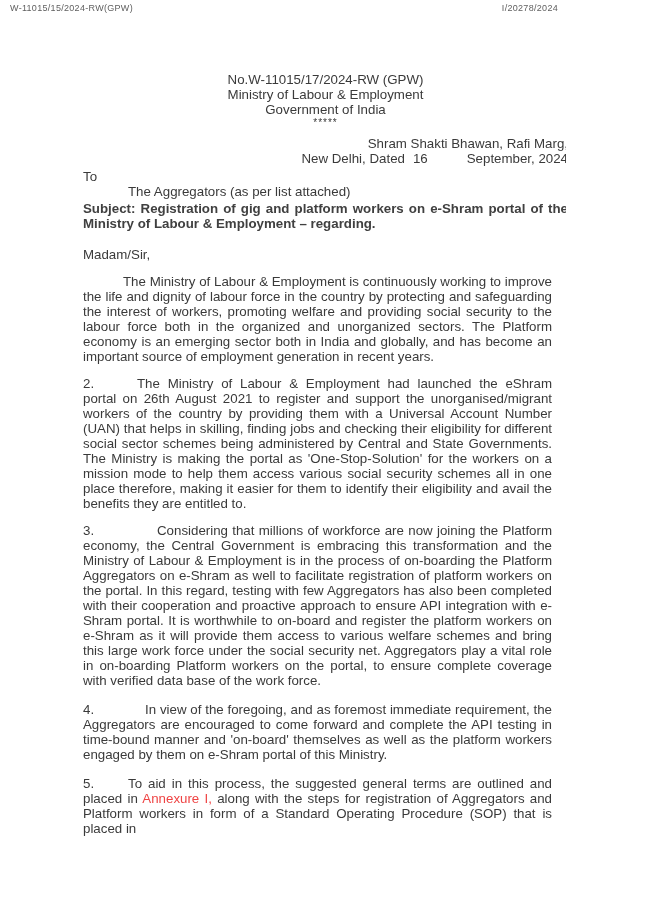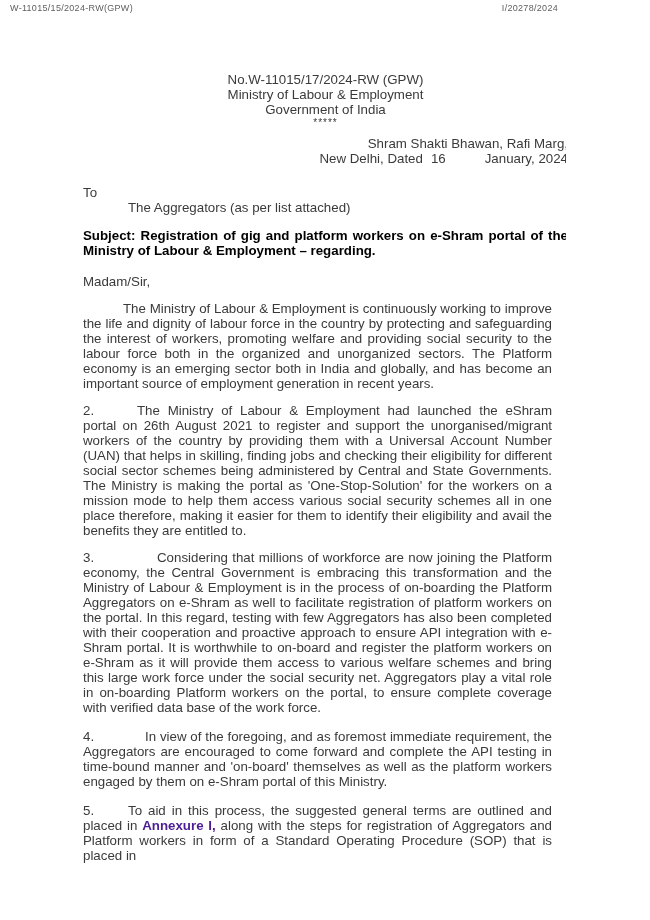--- a/index.html
+++ b/index.html
@@ -22,56 +22,56 @@
     position: absolute; top: 3px; right: 8px;
     font-size: 9px; line-height: 11px; color: #5f5f5f; letter-spacing: 0.3px; padding-left: 48px;
   }
   .content {
     position: absolute; top: 72px; left: 83px; width: 485px;
   }
   .center-line { text-align: center; }
   .stars { font-size: 10px; line-height: 12px; letter-spacing: 1px; }
   .addr { text-align: right; margin-top: 7px; }
   .day { margin-left: 8px; margin-right: 39px; }
-  .to { margin-top: 19px; }
+  .to { margin-top: 3px; }
   .recipient { padding-left: 45px; }
   .subject {
-    margin-top: 13px; font-weight: bold; text-align: justify; color: #000000;
+    margin-top: 2px; font-weight: bold; text-align: justify; color: #404040;
   }
   .salutation { margin-top: 16px; }
   .para { margin: 12px 16px 0 0; text-align: justify; }
   .p1 { text-indent: 40px; }
   .pnum { display: inline-block; text-indent: 0; vertical-align: baseline; }
   .p2 .pnum { width: 54px; }
   .p3 .pnum { width: 74px; }
   .p4 .pnum { width: 62px; }
   .p5 .pnum { width: 45px; }
   .p4 { margin-top: 14px; }
   .p5 { margin-top: 14px; }
-  .p5 b { font-weight: bold; color: #4c1d95; }
+  .p5 b { font-weight: normal; color: #ef4444; }
 </style>
 </head>
 <body>
 
 <div class="page">
 
   <div class="ref-left">W-11015/15/2024-RW(GPW)</div>
   <div class="ref-right">I/20278/2024</div>
 
   <div class="content">
 
     <div class="center-line">No.W-11015/17/2024-RW (GPW)</div>
     <div class="center-line">Ministry of Labour &amp; Employment</div>
     <div class="center-line">Government of India</div>
     <div class="center-line stars">*****</div>
 
     <div class="addr">
       <div>Shram Shakti Bhawan, Rafi Marg,</div>
       <div>
-        <span>New Delhi, Dated</span><span class="day">16</span><span>January, 2024</span>
+        <span>New Delhi, Dated</span><span class="day">16</span><span>September, 2024</span>
       </div>
     </div>
 
     <div class="to">To</div>
     <div class="recipient">The Aggregators (as per list attached)</div>
     <div class="subject">Subject: Registration of gig and platform workers on e-Shram portal of the Ministry of Labour &amp; Employment – regarding.</div>
     <div class="salutation">Madam/Sir,</div>
 
     <p class="para p1">The Ministry of Labour &amp; Employment is continuously working to improve the life and dignity of labour force in the country by protecting and safeguarding the interest of workers, promoting welfare and providing social security to the labour force both in the organized and unorganized sectors. The Platform economy is an emerging sector both in India and globally, and has become an important source of employment generation in recent years.</p>
 

